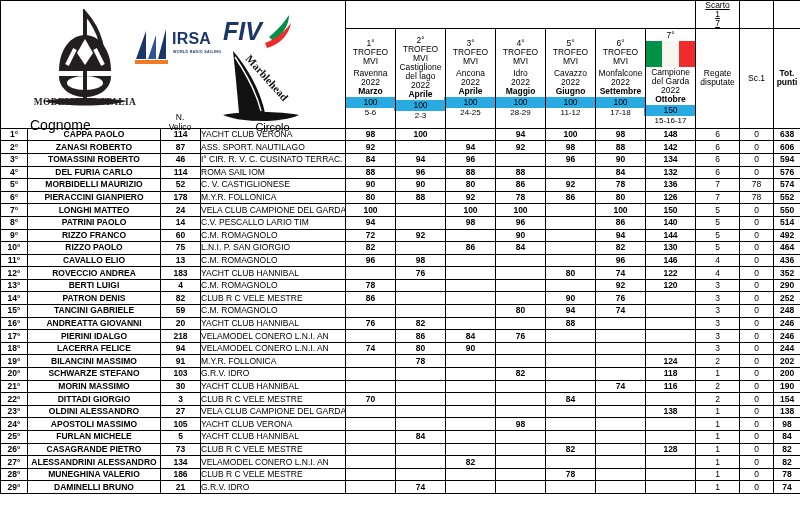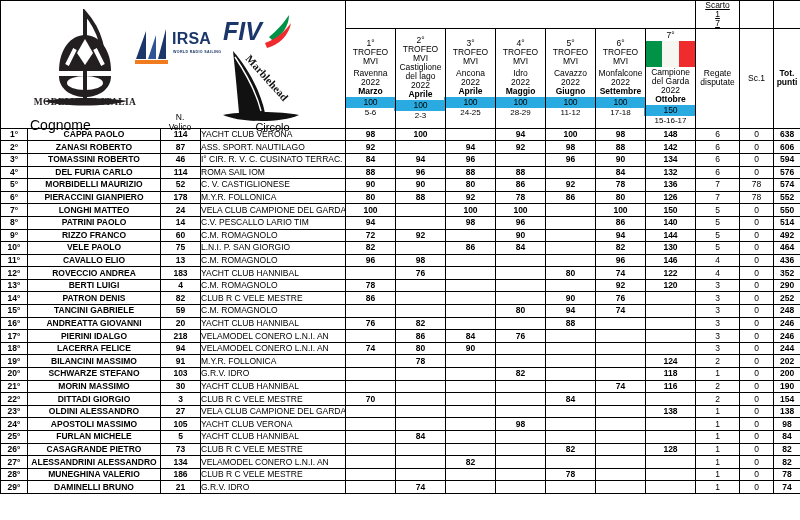--- a/index.html
+++ b/index.html
@@ -395,21 +395,21 @@
           <td class="c-score">90</td>
           <td class="c-score"></td>
           <td class="c-score">94</td>
           <td class="c-score">144</td>
           <td class="c-reg">5</td>
           <td class="c-sc">0</td>
           <td class="c-tot">492</td>
         </tr>
         <tr class="datarow">
           <td class="c-rank">10°</td>
-          <td class="c-name">VELE PAOLO</td>
+          <td class="c-name">RIZZO PAOLO</td>
           <td class="c-velico">75</td>
           <td class="c-club">L.N.I. P. SAN GIORGIO</td>
           <td class="c-score">82</td>
           <td class="c-score"></td>
           <td class="c-score">86</td>
           <td class="c-score">84</td>
           <td class="c-score"></td>
           <td class="c-score">82</td>
           <td class="c-score">130</td>
           <td class="c-reg">5</td>

